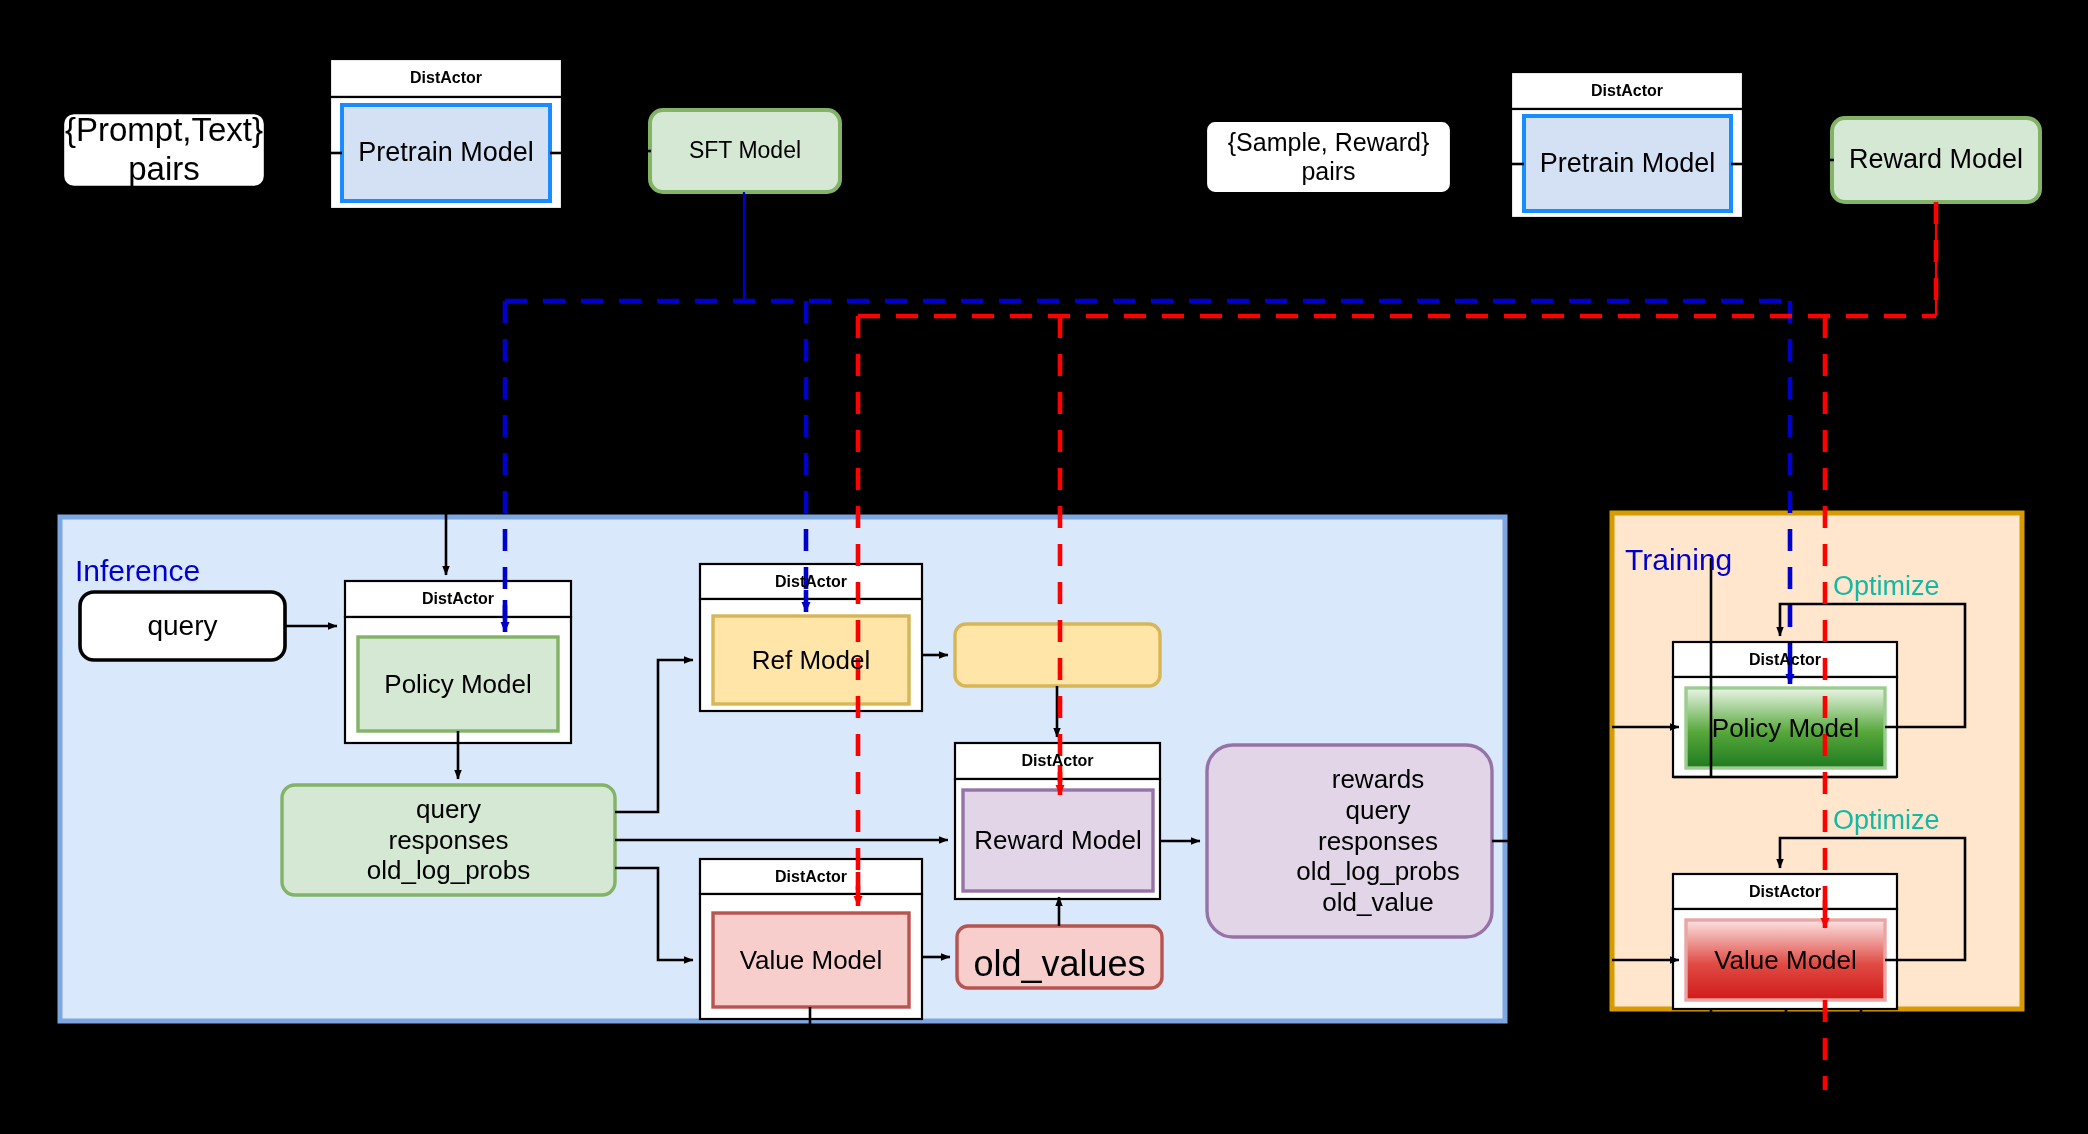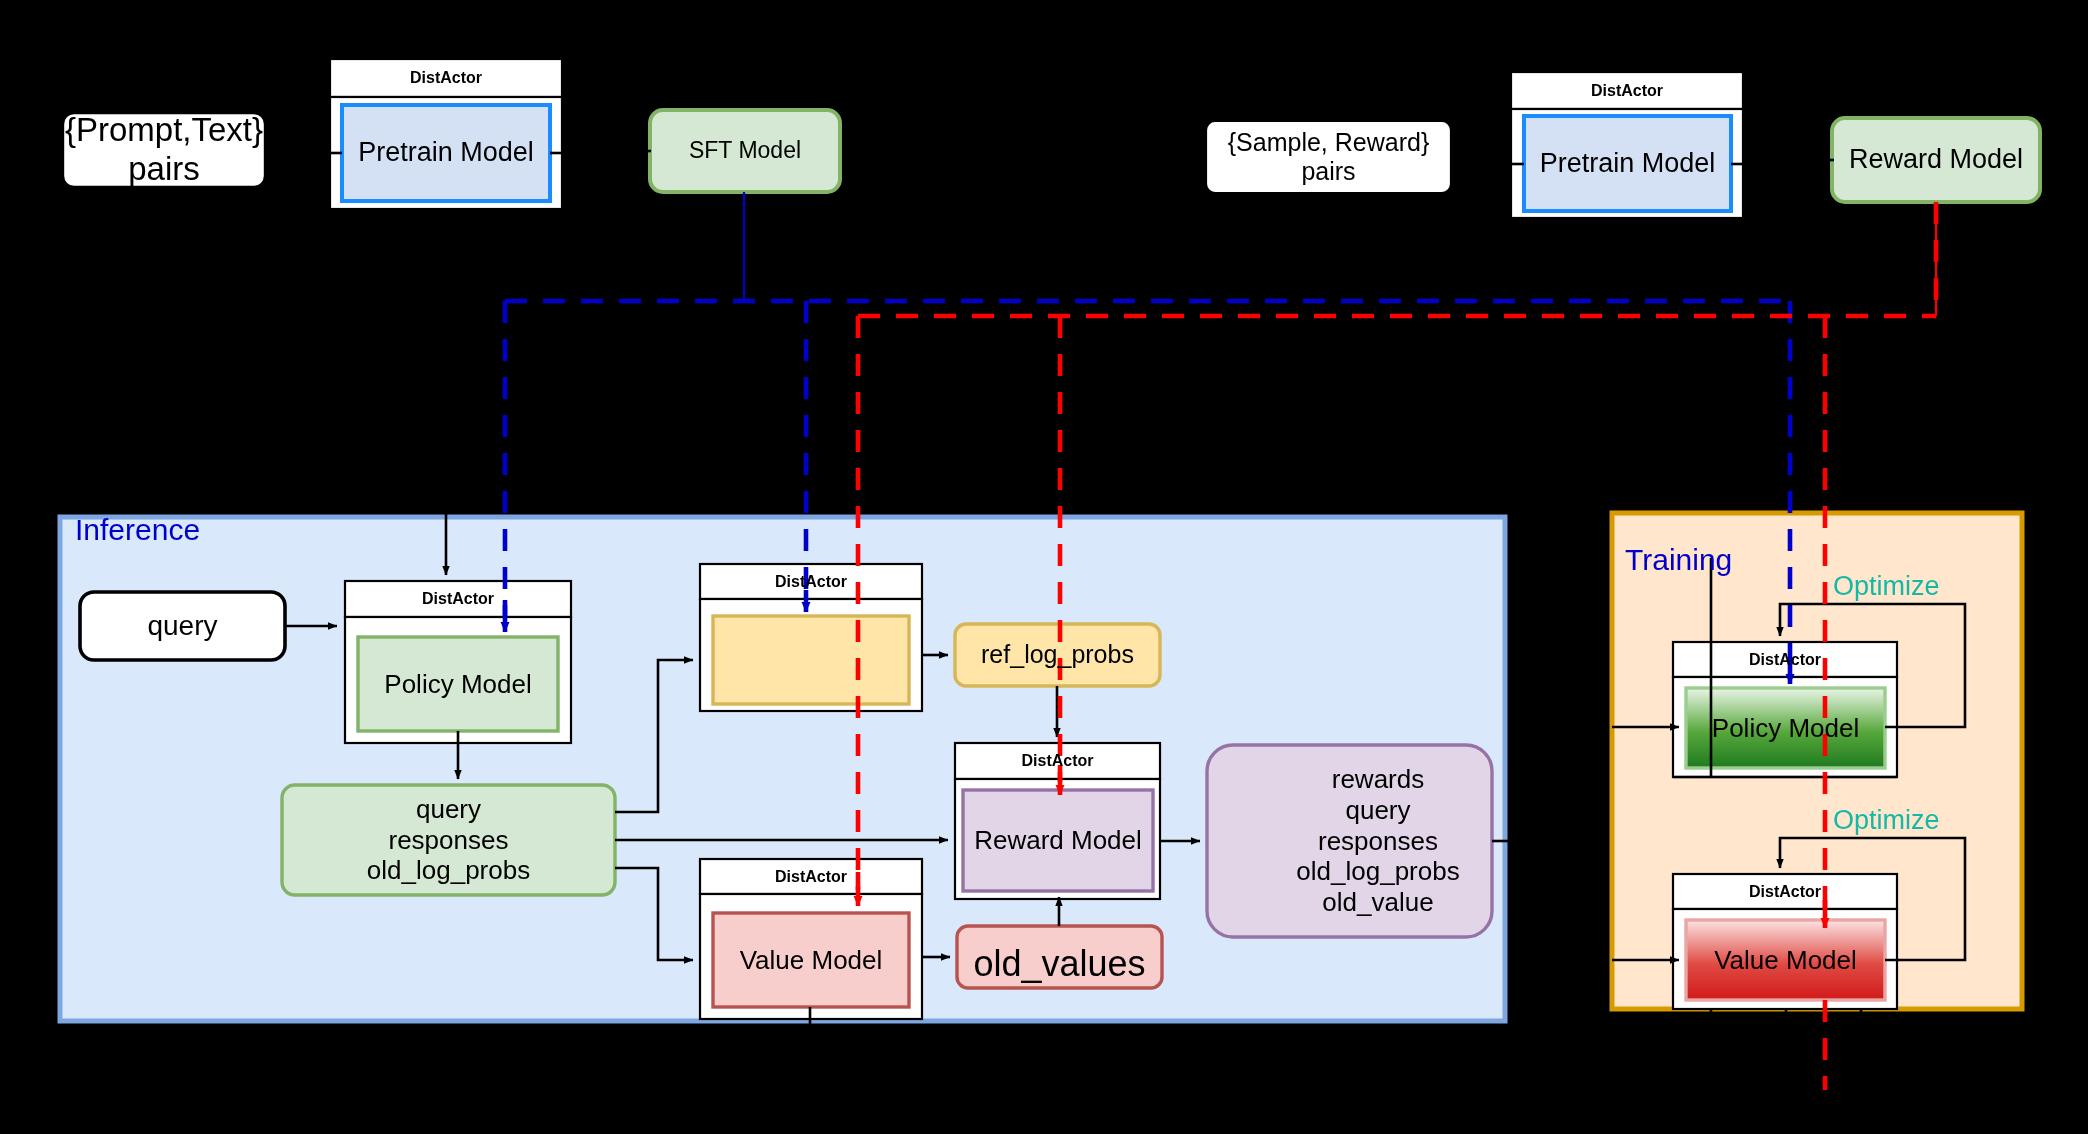--- a/index.html
+++ b/index.html
@@ -201,36 +201,36 @@
   <div class="lbl" style="left:1206px;top:121px;width:245px;height:72px;font-size:25px;flex-direction:column;text-align:center;">
     <span style="white-space:pre-line;">{Sample, Reward}
 pairs</span>
   </div>
 
   <div class="distactor-cap" style="left:1511px;top:72px;width:232px;height:37px;">DistActor</div>
   <div class="lbl" style="left:1524px;top:116px;width:207px;height:95px;font-size:27px;">Pretrain Model</div>
 
   <div class="lbl" style="left:1832px;top:118px;width:208px;height:84px;font-size:27px;">Reward Model</div>
 
-  <div class="panel-title" style="left:75px;top:513px;">Inference</div>
+  <div class="panel-title" style="left:75px;top:554px;">Inference</div>
 
   <div class="lbl" style="left:80px;top:592px;width:205px;height:68px;font-size:28px;">query</div>
 
   <div class="distactor-cap" style="left:345px;top:581px;width:226px;height:36px;">DistActor</div>
   <div class="lbl" style="left:358px;top:637px;width:200px;height:94px;font-size:26px;">Policy Model</div>
 
   <div class="lbl" style="left:282px;top:785px;width:333px;height:110px;font-size:26px;flex-direction:column;">
     <span style="white-space:pre-line;">query
 responses
 old_log_probs</span>
   </div>
 
   <div class="distactor-cap" style="left:700px;top:564px;width:222px;height:35px;">DistActor</div>
-
-  <div class="lbl" style="left:955px;top:624px;width:205px;height:62px;font-size:25px;">ref_log_probs</div>
+  <div class="lbl" style="left:713px;top:616px;width:196px;height:88px;font-size:26px;">Ref Model</div>
+
 
   <div class="distactor-cap" style="left:955px;top:743px;width:205px;height:36px;">DistActor</div>
   <div class="lbl" style="left:957px;top:790px;width:202px;height:101px;font-size:26px;">Reward Model</div>
 
   <div class="distactor-cap" style="left:700px;top:859px;width:222px;height:35px;">DistActor</div>
   <div class="lbl" style="left:713px;top:913px;width:196px;height:94px;font-size:26px;">Value Model</div>
 
   <div class="lbl" style="left:957px;top:926px;width:205px;height:76px;font-size:36px;">old_values</div>
 
   <div class="lbl" style="left:1207px;top:745px;width:342px;height:192px;font-size:26px;flex-direction:column;">

